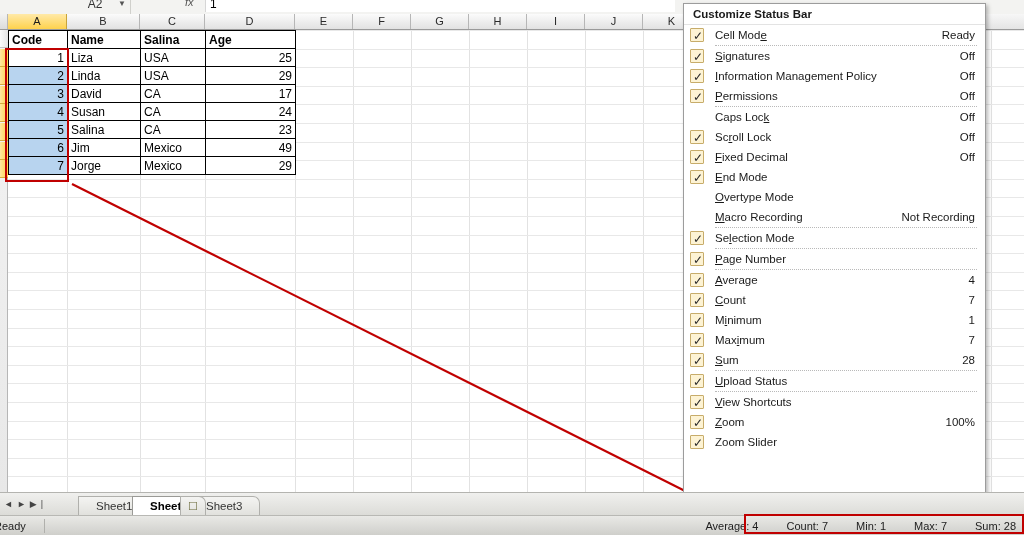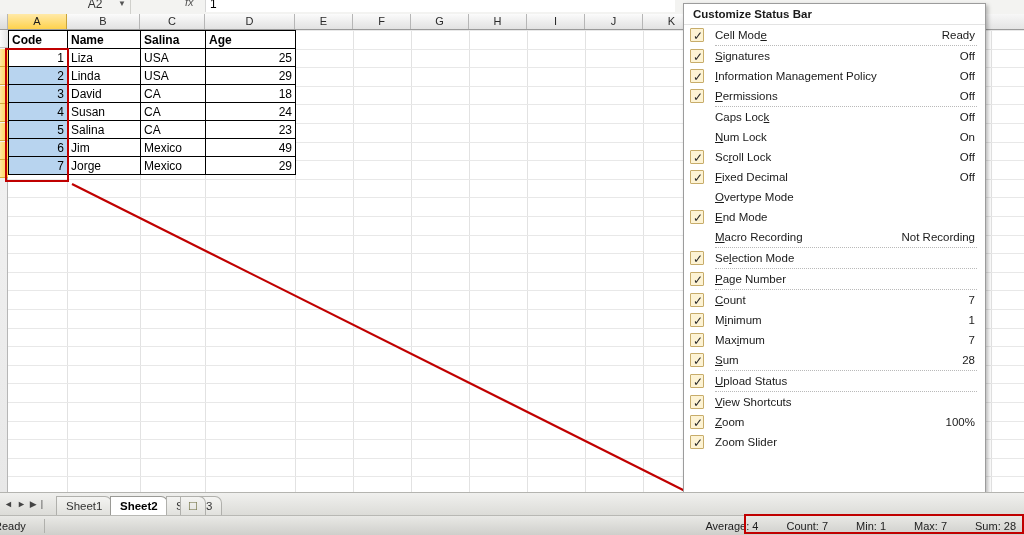--- a/index.html
+++ b/index.html
@@ -167,25 +167,26 @@
     position:absolute; left:0; top:492px; width:1024px; height:23px;
     background:linear-gradient(to bottom,#f0f0ee,#dcdcd8);
     border-top:1px solid #b4b4b0;
   }
   #tab-nav{
     position:absolute; left:4px; top:4px; width:50px; height:15px;
     font-size:9px; color:#444; line-height:15px; letter-spacing:4px;
   }
   .tab{
     position:absolute; top:3px; height:20px; line-height:19px;
-    padding:0 9px; font-size:11.5px; color:#333;
+    padding:0 17px; font-size:11.5px; color:#333;
     background:linear-gradient(to bottom,#f4f4f2,#e0e0dc);
     border:1px solid #b0b0ac; border-bottom:none;
     border-radius:0 7px 0 0;
     transform:skewX(0deg);
+    margin-left:22px;
   }
   .tab.active{
     background:#ffffff; font-weight:bold; color:#000;
     border-color:#9a9a96;
   }
   #tab-add{
     position:absolute; left:180px; top:3px; width:26px; height:20px;
     background:linear-gradient(to bottom,#f4f4f2,#e0e0dc);
     border:1px solid #b0b0ac; border-bottom:none;
     border-radius:0 7px 0 0;
@@ -315,21 +316,21 @@
       <tr>
         <td class="c-code num sel">2</td>
         <td class="c-name">Linda</td>
         <td class="c-country">USA</td>
         <td class="c-age num">29</td>
       </tr>
       <tr>
         <td class="c-code num sel">3</td>
         <td class="c-name">David</td>
         <td class="c-country">CA</td>
-        <td class="c-age num">18</td>
+        <td class="c-age num">17</td>
       </tr>
       <tr>
         <td class="c-code num sel">4</td>
         <td class="c-name">Susan</td>
         <td class="c-country">CA</td>
         <td class="c-age num">24</td>
       </tr>
       <tr>
         <td class="c-code num sel">5</td>
         <td class="c-name">Salina</td>
@@ -365,31 +366,31 @@
 <div id="ctx-menu">
   <div id="ctx-title">Customize Status Bar</div>
   <div id="ctx-items">
       <div class="mi"><span class="cb"></span><span class="lbl">Cell Mod<u>e</u></span><span class="val">Ready</span></div>
       <div class="sep"></div>
       <div class="mi"><span class="cb"></span><span class="lbl"><u>S</u>ignatures</span><span class="val">Off</span></div>
       <div class="mi"><span class="cb"></span><span class="lbl"><u>I</u>nformation Management Policy</span><span class="val">Off</span></div>
       <div class="mi"><span class="cb"></span><span class="lbl"><u>P</u>ermissions</span><span class="val">Off</span></div>
       <div class="sep"></div>
       <div class="mi"><span class="cb off"></span><span class="lbl">Caps Loc<u>k</u></span><span class="val">Off</span></div>
-      <div class="mi"><span class="cb off"></span><span class="lbl"><u>N</u>um Lock</span><span class="val">On</span></div>
       <div class="mi"><span class="cb"></span><span class="lbl">Sc<u>r</u>oll Lock</span><span class="val">Off</span></div>
       <div class="mi"><span class="cb"></span><span class="lbl"><u>F</u>ixed Decimal</span><span class="val">Off</span></div>
+      <div class="mi"><span class="cb"></span><span class="lbl"><u>E</u>nd Mode</span></div>
       <div class="mi"><span class="cb off"></span><span class="lbl"><u>O</u>vertype Mode</span></div>
-      <div class="mi"><span class="cb"></span><span class="lbl"><u>E</u>nd Mode</span></div>
       <div class="mi"><span class="cb off"></span><span class="lbl"><u>M</u>acro Recording</span><span class="val">Not Recording</span></div>
       <div class="sep"></div>
       <div class="mi"><span class="cb"></span><span class="lbl">Se<u>l</u>ection Mode</span></div>
       <div class="sep"></div>
       <div class="mi"><span class="cb"></span><span class="lbl"><u>P</u>age Number</span></div>
       <div class="sep"></div>
+      <div class="mi"><span class="cb"></span><span class="lbl"><u>A</u>verage</span><span class="val">4</span></div>
       <div class="mi"><span class="cb"></span><span class="lbl"><u>C</u>ount</span><span class="val">7</span></div>
       <div class="mi"><span class="cb"></span><span class="lbl">M<u>i</u>nimum</span><span class="val">1</span></div>
       <div class="mi"><span class="cb"></span><span class="lbl">Max<u>i</u>mum</span><span class="val">7</span></div>
       <div class="mi"><span class="cb"></span><span class="lbl"><u>S</u>um</span><span class="val">28</span></div>
       <div class="sep"></div>
       <div class="mi"><span class="cb"></span><span class="lbl"><u>U</u>pload Status</span></div>
       <div class="sep"></div>
       <div class="mi"><span class="cb"></span><span class="lbl"><u>V</u>iew Shortcuts</span></div>
       <div class="mi"><span class="cb"></span><span class="lbl"><u>Z</u>oom</span><span class="val">100%</span></div>
       <div class="mi"><span class="cb"></span><span class="lbl">Zoom Slider</span></div>

